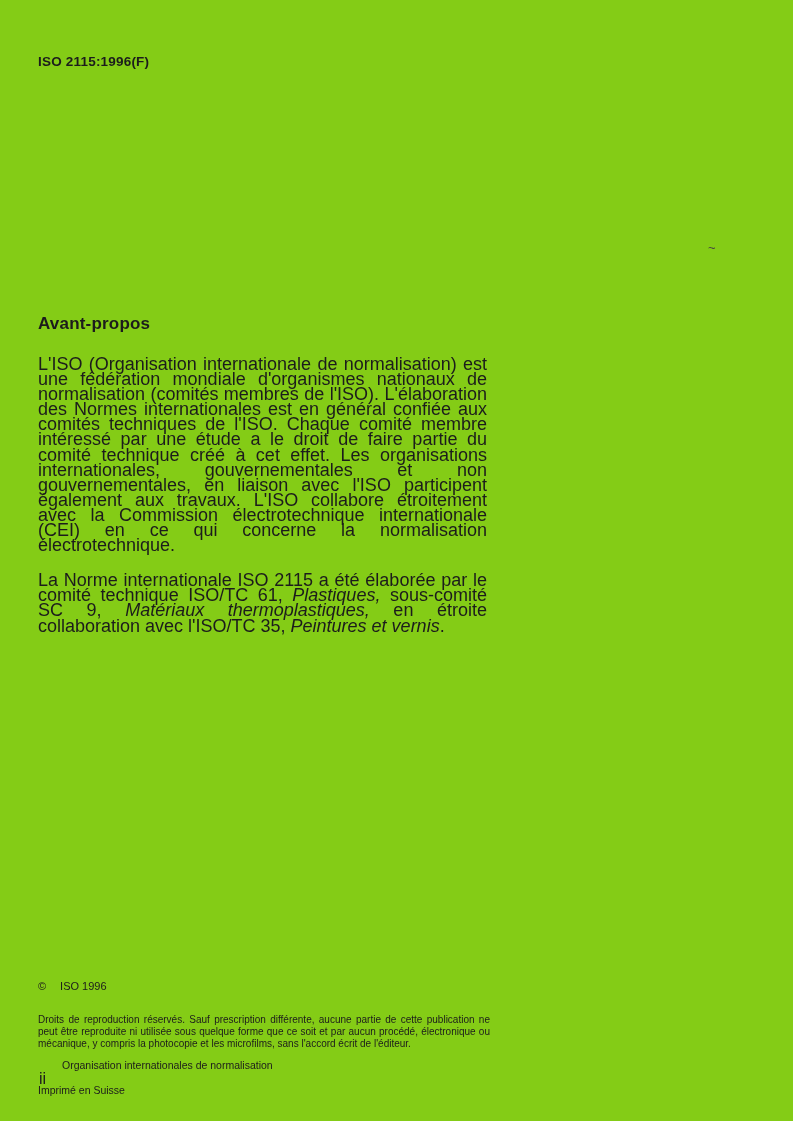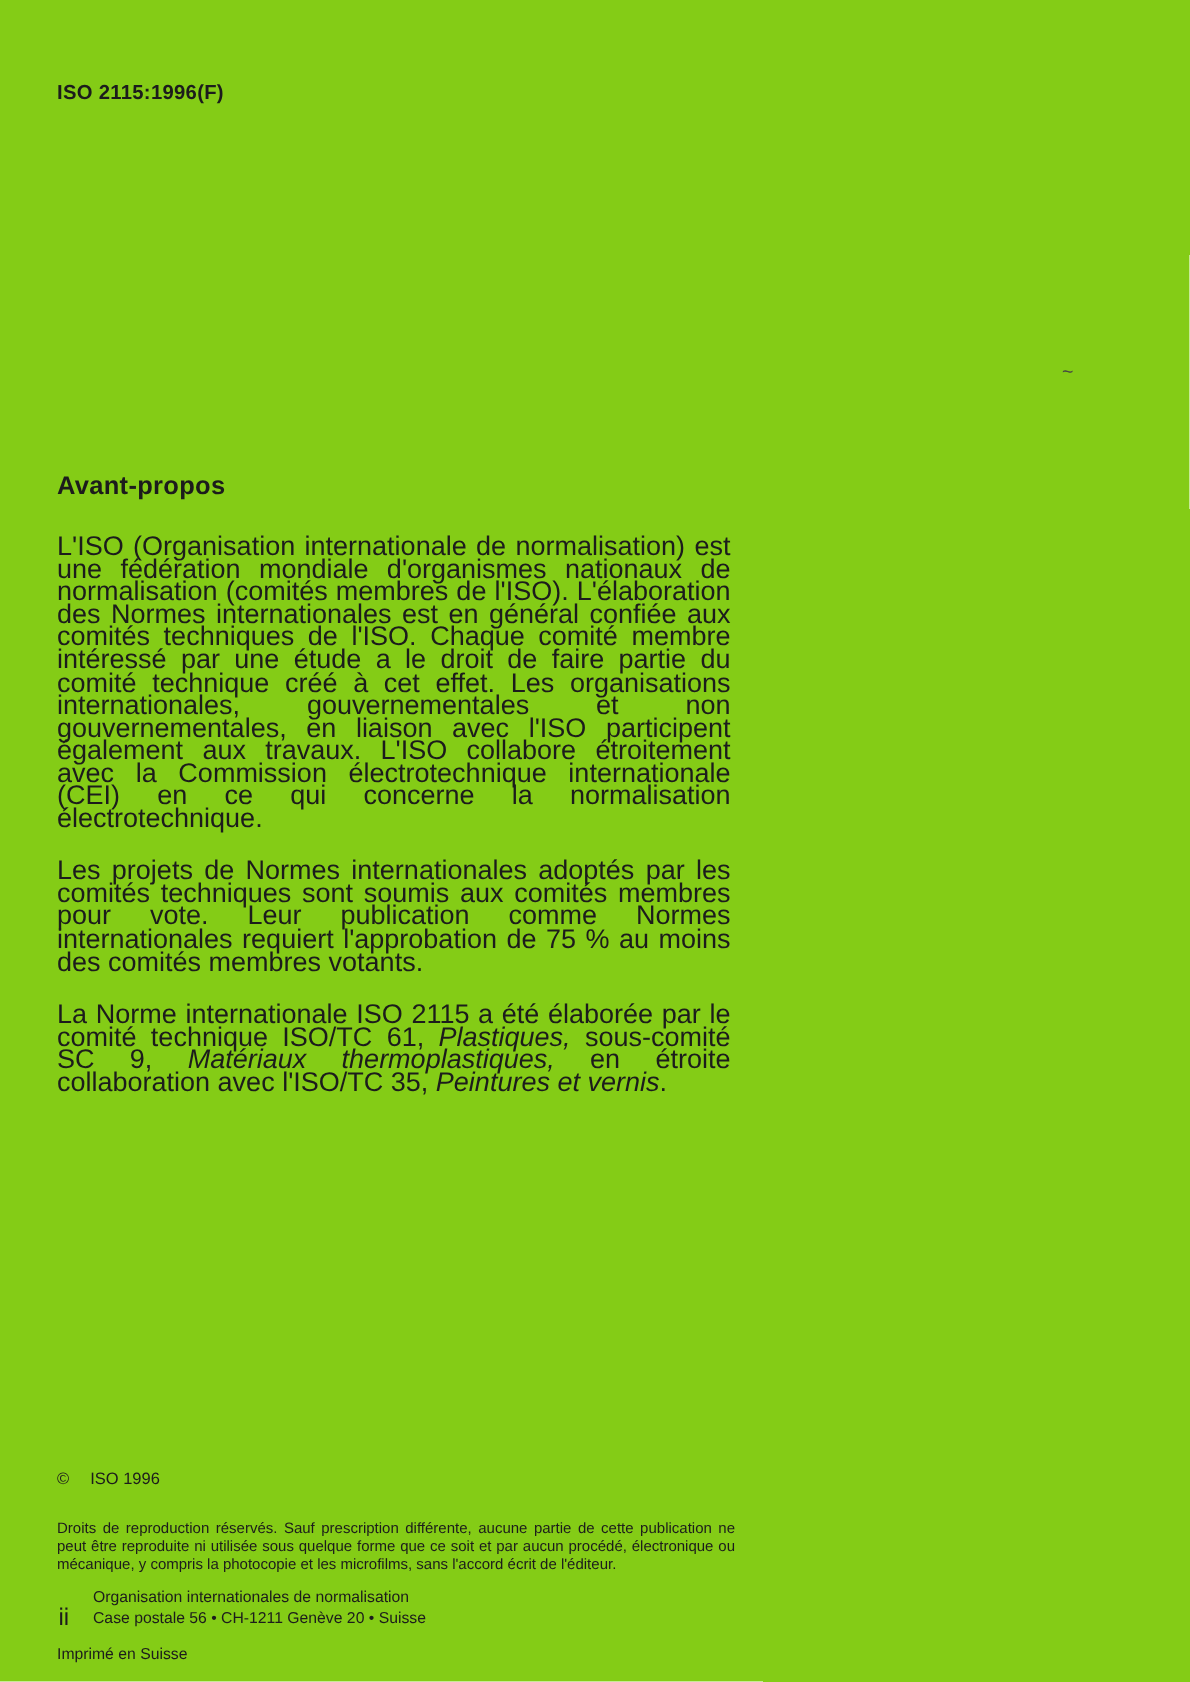--- a/index.html
+++ b/index.html
@@ -96,36 +96,34 @@
 
   <div class="doc-ref">ISO 2115:1996(F)</div>
 
   <div class="artifact">~</div>
 
   <div class="content">
     <h1>Avant-propos</h1>
 
     <p class="para"><span>L'ISO (Organisation internationale de normalisation) est une fédération mondiale d'organismes nationaux de normalisation (comités membres de l'ISO). L'élaboration des Normes internationales est en général confiée aux comités techniques de l'ISO. Chaque comité membre intéressé par une étude a le droit de faire partie du comité technique créé à cet effet. Les organisations internationales, gouvernementales et non gouvernementales, en liaison avec l'ISO participent également aux travaux. L'ISO collabore étroitement avec la Commission électrotechnique internationale (CEI) en ce qui concerne la normalisation électrotechnique.</span></p>
 
-    <p class="para"><span>Les projets de Normes internationales adoptés par les comités techniques sont soumis aux comités membres pour vote. Leur publication comme Normes internationales requiert l'approbation de 75 % au moins des comités membres votants.</span></p>
 
     <p class="para"><span>La Norme internationale ISO 2115 a été élaborée par le comité technique ISO/TC 61, </span><i>Plastiques,</i><span> sous-comité SC 9, </span><i>Matériaux thermoplastiques,</i><span> en étroite collaboration avec l'ISO/TC 35, </span><i>Peintures et vernis</i><span>.</span></p>
 
   </div>
 
   <div class="footer">
     <div class="copyright-line">
       <span class="c-sym">©</span><span>ISO 1996</span>
     </div>
 
     <p class="rights">Droits de reproduction réservés. Sauf prescription différente, aucune partie de cette publication ne peut être reproduite ni utilisée sous quelque forme que ce soit et par aucun procédé, électronique ou mécanique, y compris la photocopie et les microfilms, sans l'accord écrit de l'éditeur.</p>
 
     <div class="address">
       <div>Organisation internationales de normalisation</div>
-      <div>Case postale 56 • CH-1211 Genève 20 • Suisse</div>
     </div>
 
     <div class="printed">Imprimé en Suisse</div>
   </div>
 
   <div class="page-number">ii</div>
 
 </div>
 
 </body></html>

